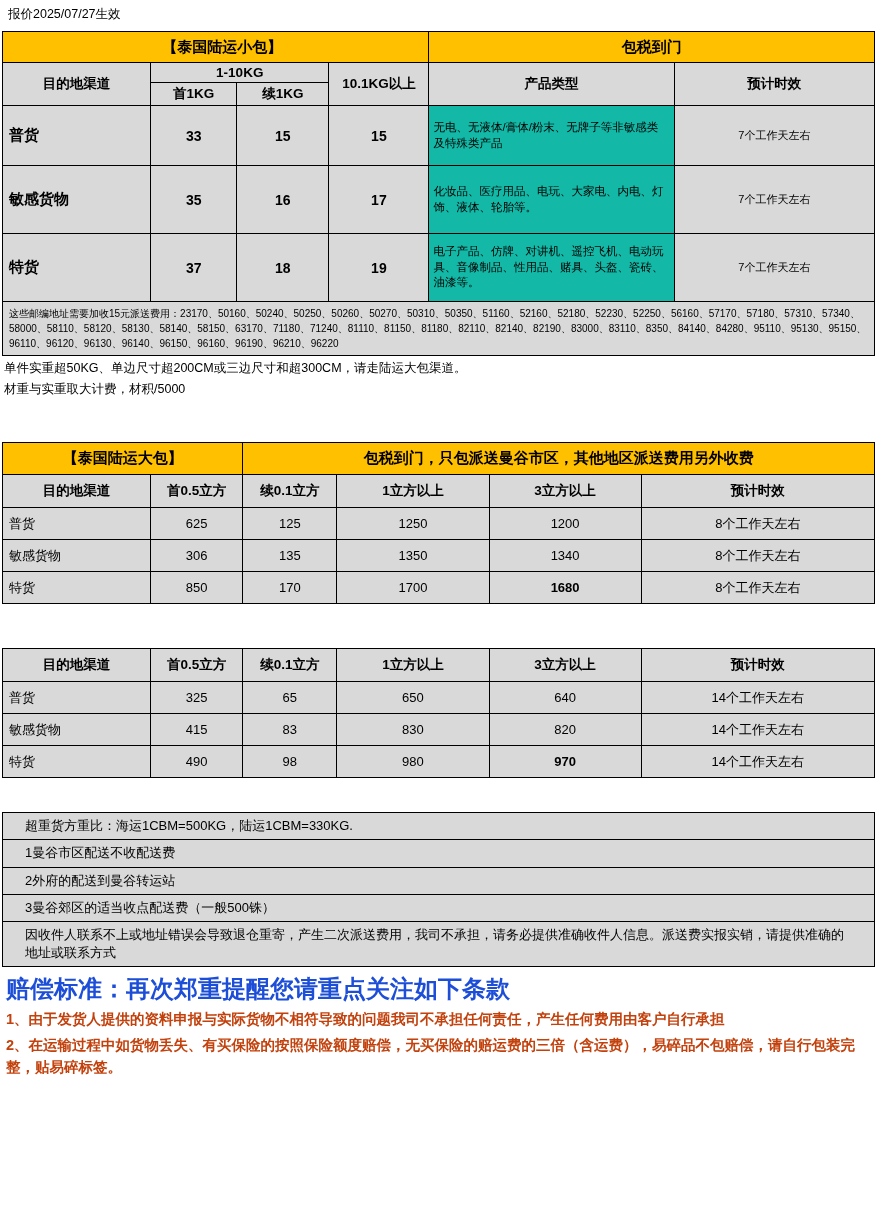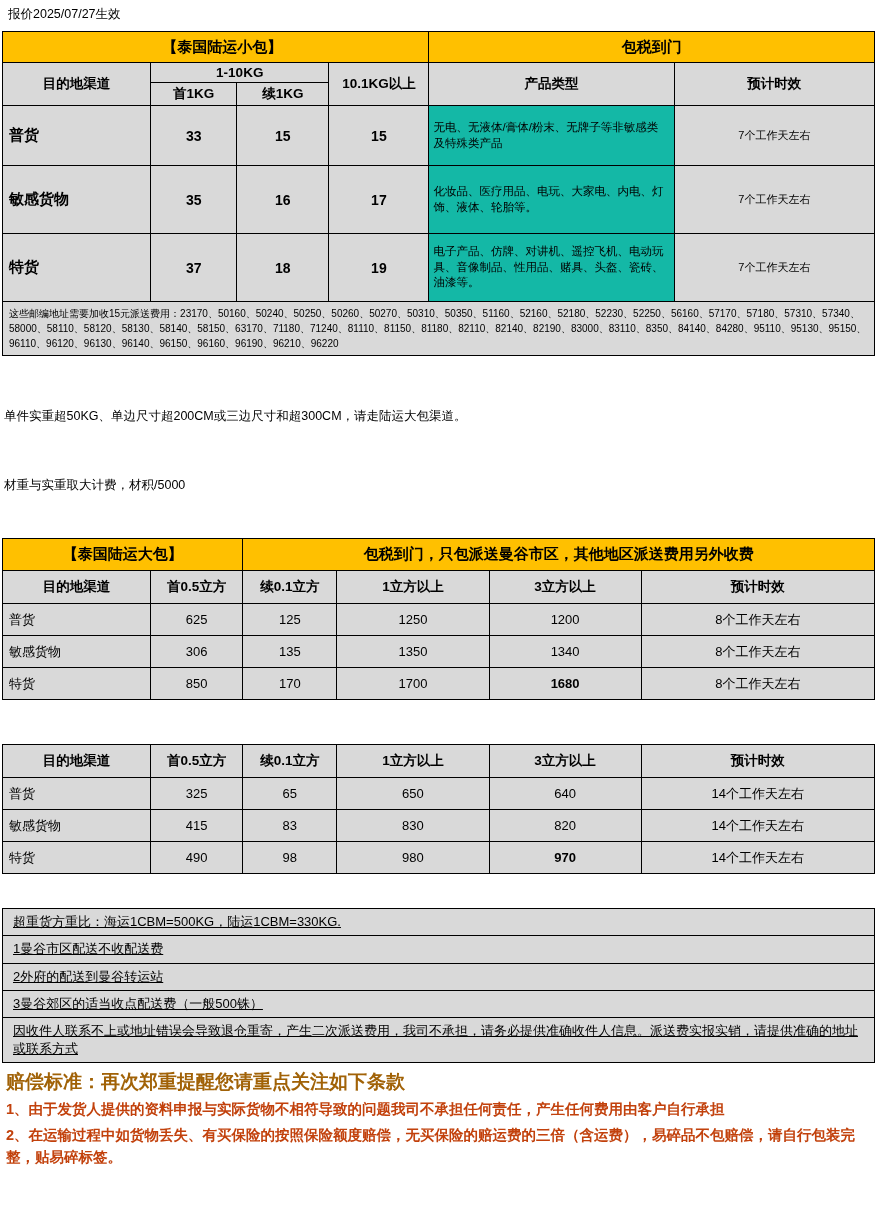--- a/index.html
+++ b/index.html
@@ -85,45 +85,43 @@
     background: #d9d9d9;
     font-size: 10px;
     line-height: 1.5;
     text-align: left;
     padding: 4px 6px;
   }
   .plain-note {
     font-size: 12.5px;
     line-height: 1.45;
     padding: 3px 8px 0 4px;
-    margin-top: 48px;
   }
   .gap-lg { height: 44px; }
   .gap-md { height: 34px; }
 
   .t2 td, .t3 td {
     height: 27px;
     margin-top: 16px;
   }
   .t2 .colhdr td, .t3 .colhdr td { height: 28px; }
 
   .bold { font-weight: bold; }
 
   .noteblock td {
     background: #d9d9d9;
     font-size: 13px;
     text-align: left;
-    padding: 4px 10px;
+    padding: 4px 22px;
     line-height: 1.4;
-    text-decoration: underline;
   }
   .claims-title {
-    color: #a16207;
-    font-weight: bold;
-    font-size: 19px;
+    color: #1d4ed8;
+    font-weight: bold;
+    font-size: 24px;
     padding: 6px 6px 2px 6px;
   }
   .claims-line {
     color: #c2410c;
     font-weight: bold;
     font-size: 14.5px;
     padding: 2px 6px;
     line-height: 1.5;
   }
   .cell-left { text-align: left; padding-left: 6px; }

